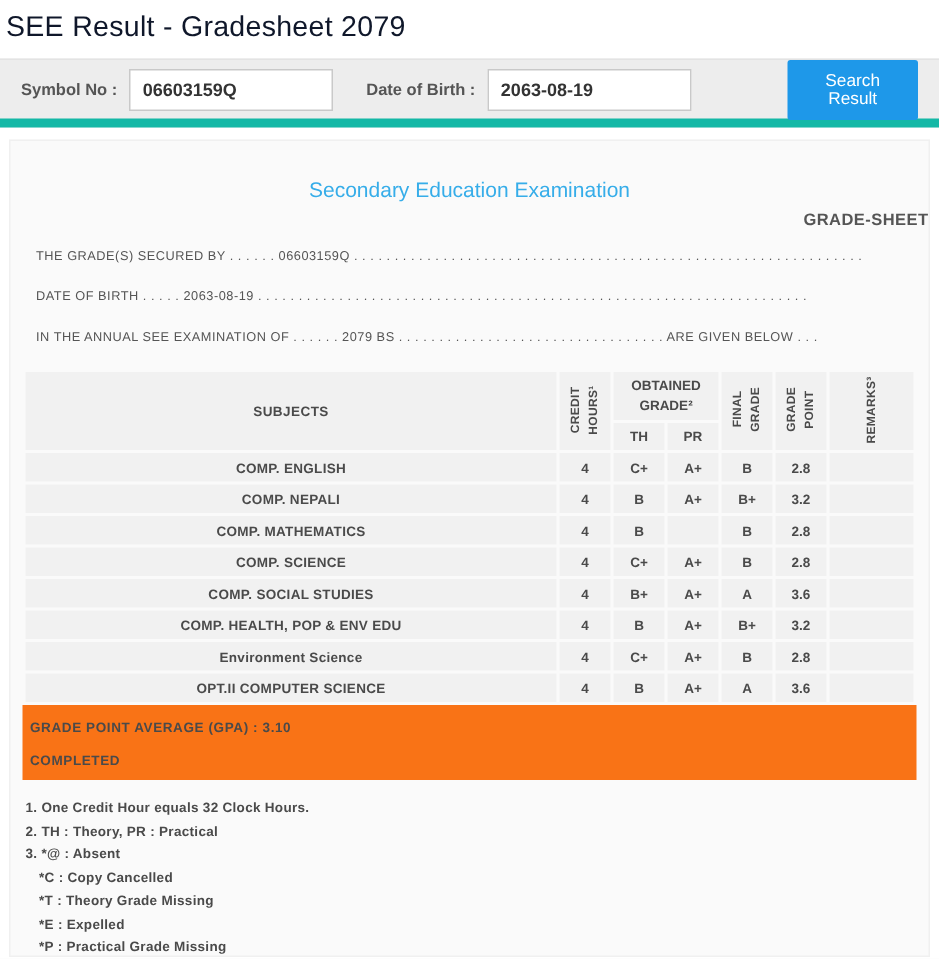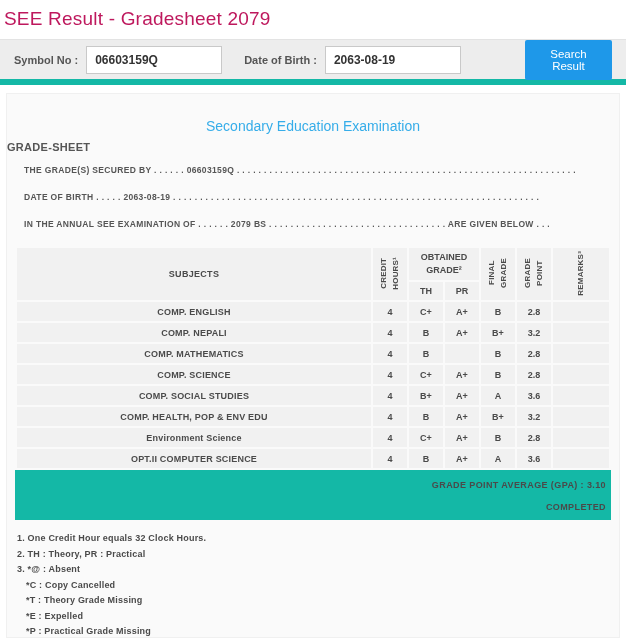--- a/index.html
+++ b/index.html
@@ -4,21 +4,21 @@
 <style>
   html,body{margin:0;padding:0;}
   body{
     width:626px;height:639px;overflow:hidden;
     background:#ffffff;
     font-family:"Liberation Sans", sans-serif;
   }
   
   .page-title{
     margin:0;padding:8px 4px 9px 4px;
-    font-size:19px;font-weight:400;color:#be185d;letter-spacing:0.2px;
+    font-size:19px;font-weight:400;color:#0f172a;letter-spacing:0.2px;
   }
   
   .form-bar{
     height:46px;background:#ededed;
     border-top:1px solid #e3e3e3;border-bottom:6px solid #14b8a6;
     display:flex;align-items:center;padding:0 14px;box-sizing:border-box;
   }
   .form-bar label{font-size:11px;font-weight:bold;color:#555;white-space:nowrap;}
   .form-bar input{
     margin-left:8px;height:26px;width:118px;
@@ -37,26 +37,26 @@
   
   .panel{
     margin:8px 6px 0 6px;height:545px;box-sizing:border-box;
     background:#fafafa;border:1px solid #f0f0f0;overflow:hidden;
   }
   .gs-title{
     margin-top:24px;text-align:center;
     font-size:14px;color:#36ade9;font-weight:400;
   }
   .gs-subtitle{
-    margin-top:7px;text-align:left;
+    margin-top:7px;text-align:right;
     font-size:11px;font-weight:bold;color:#555;letter-spacing:0.3px;
   }
   .info-lines{padding:12px 16px 0 17px;}
   .info-line{
-    font-size:8.5px;font-weight:bold;color:#555;letter-spacing:0.35px;
+    font-size:8.5px;font-weight:normal;color:#555;letter-spacing:0.35px;
     white-space:nowrap;overflow:hidden;margin-bottom:17px;
   }
   
   table.grades{
     margin:0 8px;width:calc(100% - 16px);
     border-collapse:separate;border-spacing:2px;table-layout:fixed;
   }
   table.grades th, table.grades td{
     background:#f1f1f1;color:#4a4a4a;
     font-size:9px;font-weight:bold;text-align:center;
@@ -71,22 +71,22 @@
     display:inline-block;
     writing-mode:vertical-rl;transform:rotate(180deg);
     white-space:pre-line;font-size:8px;line-height:1.5;letter-spacing:0.2px;
   }
   th.h-obtained{height:31px;font-size:8px;white-space:pre-line;line-height:1.5;}
   th.h-sub{height:17px;font-size:8.5px;}
   td{height:19px;}
   td.sub{text-align:left;padding-left:10px;font-size:9px;letter-spacing:0.2px;}
   
   .summary{
-    margin:0 8px;background:#14b8a6;
-    padding:10px 5px 8px 5px;text-align:right;
+    margin:0 8px;background:#f97316;
+    padding:10px 5px 8px 5px;text-align:left;
   }
   .summary div{
     font-size:9px;font-weight:bold;color:#4a4a4a;letter-spacing:0.4px;
   }
   .summary .gpa{margin-bottom:12px;}
   
   .notes{margin-top:11px;padding-left:10px;}
   .note{
     font-size:9px;font-weight:bold;color:#4a4a4a;
     line-height:15.5px;letter-spacing:0.2px;

